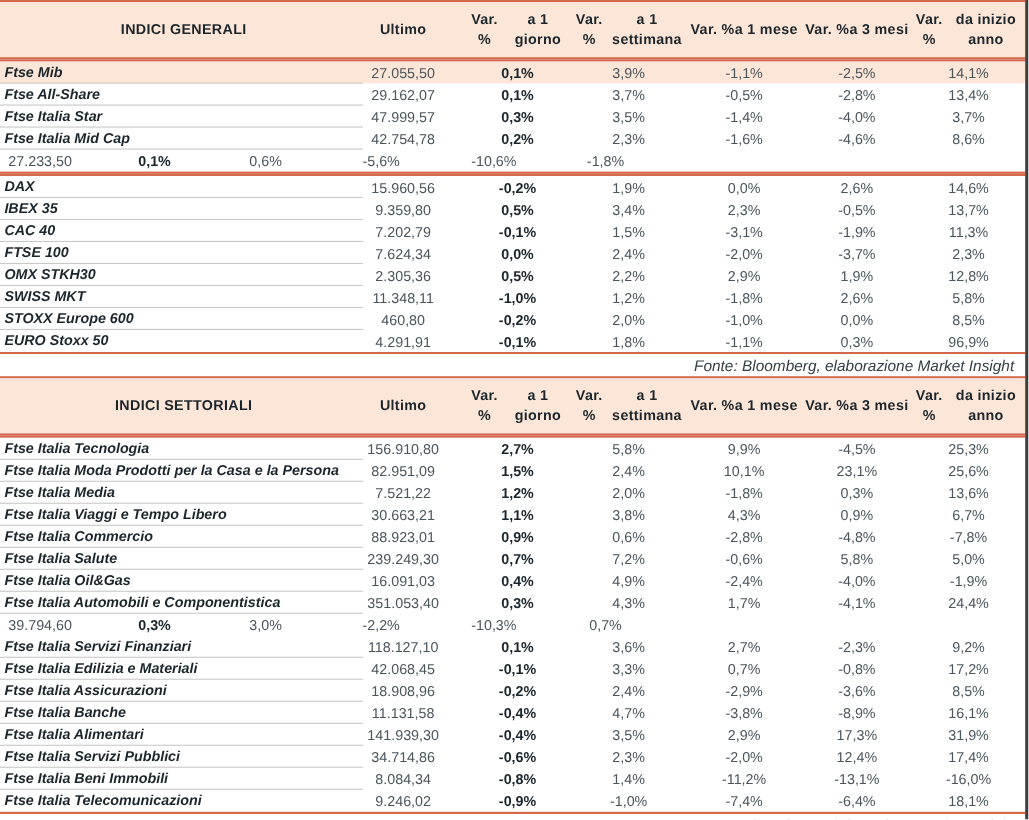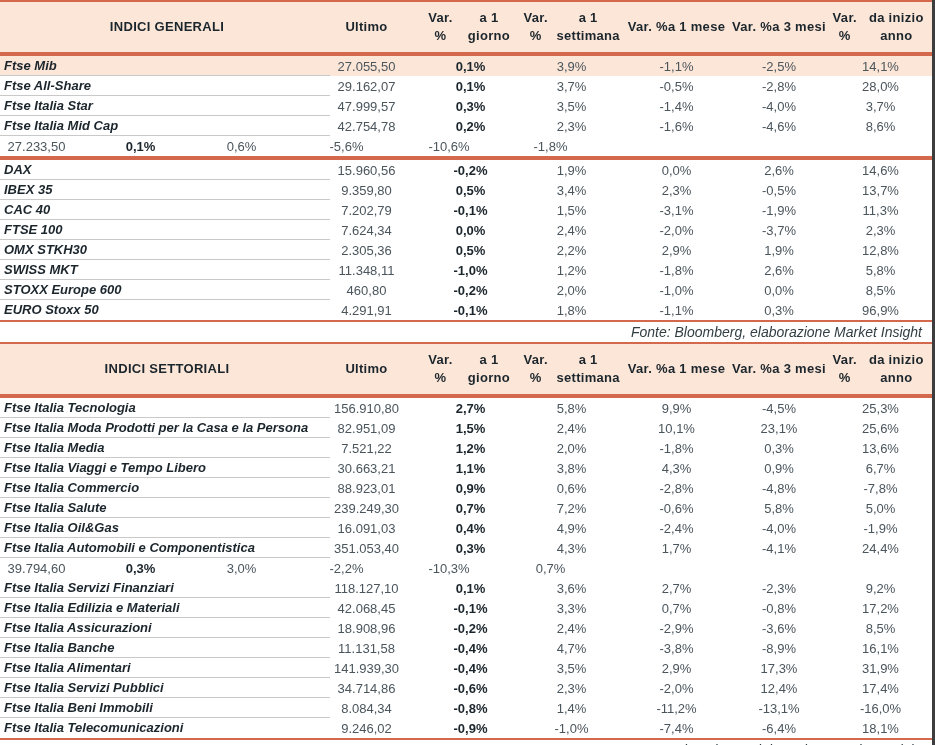--- a/index.html
+++ b/index.html
@@ -94,21 +94,21 @@
             <div class="cell col-m3 cell-val">-2,5%</div>
             <div class="cell col-ytd cell-val">14,1%</div>
           </div>
           <div class="row">
             <div class="cell col-name cell-name">Ftse All-Share</div>
             <div class="cell col-ultimo cell-val">29.162,07</div>
             <div class="cell col-d1 cell-bold">0,1%</div>
             <div class="cell col-w1 cell-val">3,7%</div>
             <div class="cell col-m1 cell-val">-0,5%</div>
             <div class="cell col-m3 cell-val">-2,8%</div>
-            <div class="cell col-ytd cell-val">28,0%</div>
+            <div class="cell col-ytd cell-val">13,4%</div>
           </div>
           <div class="row">
             <div class="cell col-name cell-name">Ftse Italia Star</div>
             <div class="cell col-ultimo cell-val">47.999,57</div>
             <div class="cell col-d1 cell-bold">0,3%</div>
             <div class="cell col-w1 cell-val">3,5%</div>
             <div class="cell col-m1 cell-val">-1,4%</div>
             <div class="cell col-m3 cell-val">-4,0%</div>
             <div class="cell col-ytd cell-val">3,7%</div>
           </div>

